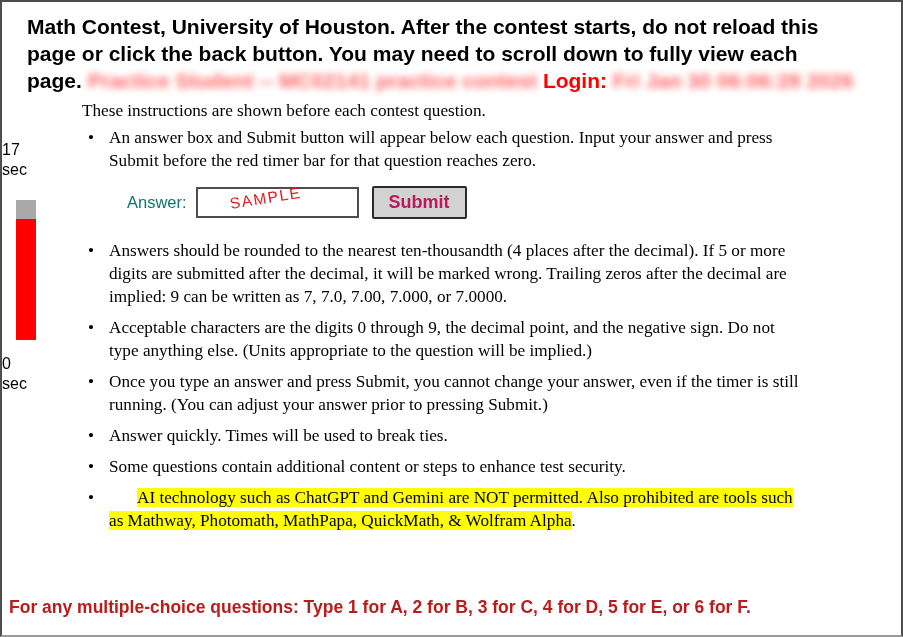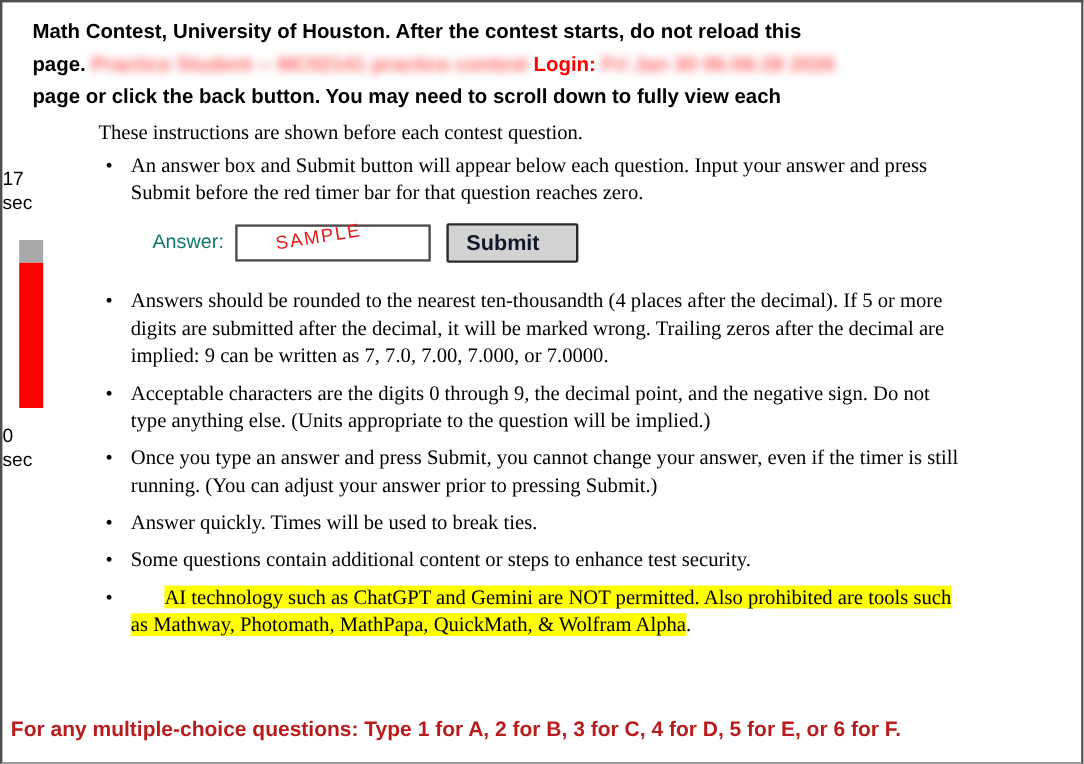--- a/index.html
+++ b/index.html
@@ -9,21 +9,21 @@
     box-sizing:border-box;
     background:#ffffff;
     border:2px solid #4e4e4e;
     border-bottom-color:#9a9a9a;
     font-family:"Liberation Sans",sans-serif;
     overflow:hidden;
   }
   
   .header{
     position:absolute;left:25px;top:11px;width:860px;
-    font-weight:bold;font-size:17px;line-height:27px;color:#000;
+    font-weight:bold;font-size:21px;line-height:27px;color:#000;
     white-space:nowrap;
   }
   .hline{white-space:nowrap;}
   .red{color:#ff0000;}
   .blurred{
     color:#ff0000;
     filter:blur(3.5px);
     opacity:.62;
     font-weight:bold;
   }
@@ -65,41 +65,41 @@
   .sample{
     position:absolute;left:32px;top:3px;
     color:#e01b1b;font-size:15.5px;letter-spacing:1.5px;
     transform:rotate(-9deg);transform-origin:left center;
     font-family:"Liberation Sans",sans-serif;
   }
   .submit-btn{
     margin-left:13px;
     background:#d2d2d2;border:2px solid #2a2a2a;border-radius:2px;
     font-family:"Liberation Sans",sans-serif;
-    font-weight:bold;font-size:18px;color:#0f172a;
-    padding:3px 30px 4px 15px;line-height:22px;
+    font-weight:bold;font-size:18px;color:#be185d;
+    padding:3px 15px 4px 15px;line-height:22px;
     cursor:pointer;
   }
   
   .footer{
     position:absolute;left:7px;top:595px;width:890px;
     font-weight:bold;font-size:17.5px;color:#b91c1c;
     font-family:"Liberation Sans",sans-serif;
     white-space:nowrap;
   }
 </style>
 </head>
 <body>
 
 <div class="page">
 
   <div class="header">
     <div class="hline">Math Contest, University of Houston. After the contest starts, do not reload this</div>
+    <div class="hline">page or click the back button. You may need to scroll down to fully view each</div>
     <div class="hline"><span>page.</span> <span class="blurred">Practice Student -- MC02141 practice contest</span> <span class="red">Login:</span> <span class="blurred">Fri Jan 30 06:06:28 2026</span></div>
-    <div class="hline">page or click the back button. You may need to scroll down to fully view each</div>
   </div>
 
   <div class="timer-label timer-top">
     <div>17</div>
     <div>sec</div>
   </div>
   <div class="timer-bar">
     <div class="timer-elapsed"></div>
     <div class="timer-remaining"></div>
   </div>

